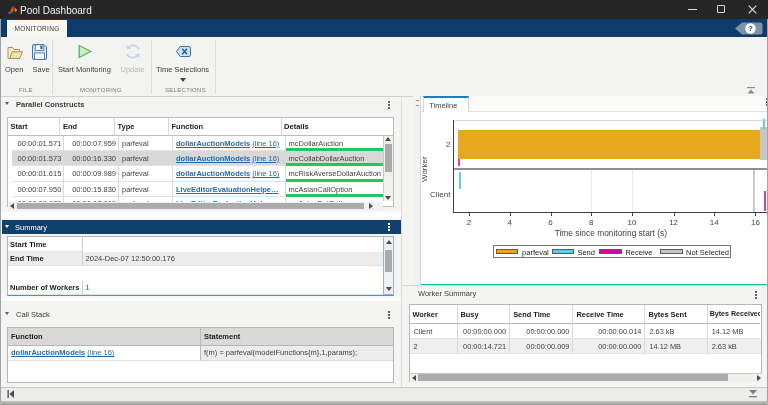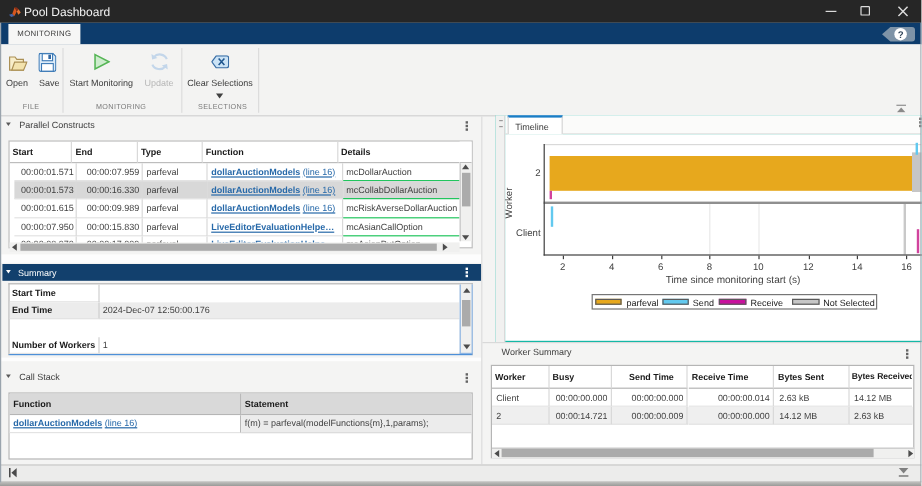--- a/index.html
+++ b/index.html
@@ -19,21 +19,21 @@
 .tri-l { width:0;height:0;border-top:3px solid transparent;border-bottom:3px solid transparent;border-right:4px solid #4c4c4c; }
 .tri-r { width:0;height:0;border-top:3px solid transparent;border-bottom:3px solid transparent;border-left:4px solid #4c4c4c; }
 .tri-u { width:0;height:0;border-left:3px solid transparent;border-right:3px solid transparent;border-bottom:4px solid #4c4c4c; }
 .tri-d { width:0;height:0;border-left:3px solid transparent;border-right:3px solid transparent;border-top:4px solid #4c4c4c; }
 .row { position:absolute; left:4px; width:374.5px; height:15.4px; }
 .row.sel .cell { background:#d8d8d8; }
 .row .c1 { left:0; top:0; width:52.4px; height:15.4px; border-right:1px solid #d9d9d9; border-bottom:1px solid #e3e3e3; text-align:right; padding:3px 2px 0 0; }
 .row .c2 { left:52.4px; top:0; width:54.6px; height:15.4px; border-right:1px solid #d9d9d9; border-bottom:1px solid #e3e3e3; text-align:right; padding:3px 2px 0 0; }
 .row .c3 { left:107px; top:0; width:54px; height:15.4px; border-right:1px solid #d9d9d9; border-bottom:1px solid #e3e3e3; padding:3px 0 0 3px; }
 .row .c4 { left:161px; top:0; width:112.6px; height:15.4px; border-right:1px solid #d9d9d9; border-bottom:1px solid #e3e3e3; padding:3px 0 0 3px; }
-.row .c5 { left:273.6px; top:0; width:101px; height:15.4px; border-bottom:1px solid #22c55e; padding:3px 10px 0 3px; }
+.row .c5 { left:273.6px; top:0; width:101px; height:15.4px; border-bottom:3px solid #22c55e; padding:3px 10px 0 3px; }
 .srow { position:absolute; left:0; width:374.5px; height:14.5px; }
 .srow .sl { left:0; top:0; width:74.6px; height:14.5px; border-right:1px solid #cfcfcf; border-bottom:1px solid #e3e3e3; font-weight:bold; color:#1a1a1a; padding:2.8px 0 0 2px; }
 .srow .sv { left:74.6px; top:0; width:300px; height:14.5px; border-bottom:1px solid #e3e3e3; padding:2.8px 0 0 3px; }
 .csrow { position:absolute; left:0; width:384.5px; }
 .csrow .f { left:0; top:0; width:193px; border-right:1px solid #b9b9b9; padding:2.8px 0 0 3px; background:#fff; }
 .csrow .s { left:193px; top:0; width:191.5px; padding:2.8px 0 0 3px; background:#ececec; color:#3f3f3f; }
 .xtick { top:117.3px; width:1px; height:3px; background:#3f3f3f; }
 .xlab { top:121.5px; width:20px; text-align:center; font-size:8px; color:#3f3f3f; }
 .lgt { top:151.5px; font-size:7.5px; color:#1a1a1a; }
 .wsh { position:absolute; top:0; height:19px; border-right:1px solid #d9d9d9; border-bottom:1px solid #b5b5b5; font-weight:bold; color:#1a1a1a; padding:4.5px 0 0 3px; overflow:hidden; white-space:nowrap; }
@@ -98,35 +98,35 @@
     </g>
     <path d="M1.2 1.0 L1.8 5.6 L6.2 4.4 Z" fill="#c3d6ea"></path>
     <path d="M14.8 14.0 L14.2 9.4 L9.8 10.6 Z" fill="#c3d6ea"></path>
   </svg>
   <div class="t75 abs" style="left:120.5px;top:28px;color:#b7b7b7;">Update</div>
 
   <svg class="abs" style="left:176px;top:9.5px" width="15" height="11" viewBox="0 0 15 11">
     <path d="M4.2 0.5 L12.8 0.5 Q14.5 0.5 14.5 2.2 L14.5 8.8 Q14.5 10.5 12.8 10.5 L4.2 10.5 L0.5 5.5 Z" fill="#cbe3f6" stroke="#3a6ea5"></path>
     <path d="M6.2 2.8 L11 8.2 M11 2.8 L6.2 8.2" stroke="#1f568f" stroke-width="1.3" fill="none"></path>
   </svg>
-  <div class="t75 abs" style="left:156px;top:28px;">Clear Selections</div>
+  <div class="t75 abs" style="left:156px;top:28px;">Time Selections</div>
   <div class="abs" style="left:179.5px;top:41px;width:0;height:0;border-left:3.5px solid transparent;border-right:3.5px solid transparent;border-top:4px solid #404040;"></div>
   <div class="abs" style="left:19px;top:50px;font-size:6px;letter-spacing:.3px;color:#7a7a7a;">FILE</div>
   <div class="abs" style="left:80px;top:50px;font-size:6px;letter-spacing:.3px;color:#7a7a7a;">MONITORING</div>
   <div class="abs" style="left:165px;top:50px;font-size:6px;letter-spacing:.3px;color:#7a7a7a;">SELECTIONS</div>
 
   <svg class="abs" style="left:746px;top:50px" width="10" height="7" viewBox="0 0 10 7">
     <rect x="1" y="0" width="8" height="1.2" fill="#8a8a8a"></rect>
     <path d="M1.5 6.5 L8.5 6.5 L5 2.5 Z" fill="#8a8a8a"></path>
   </svg>
 </div>
 
 <div class="abs" id="pc" style="left:0;top:97px;width:401px;height:122px;">
   <div class="hdr-arrow abs" style="left:5px;top:5px;"></div>
-  <div class="t75 abs" style="left:16px;top:3px;">Parallel Constructs</div>
+  <div class="t75 abs" style="left:16px;top:3px;font-weight:bold;">Parallel Constructs</div>
   <div class="kebab abs" style="left:388px;top:7px;"></div>
 
   <div class="abs" style="left:7px;top:19.5px;width:386.5px;height:90.5px;border:1px solid #bdbdbd;background:#fff;"></div>
   <div class="abs" id="pctab" style="left:8px;top:20.5px;width:374.5px;height:88.5px;overflow:hidden;font-size:7.5px;color:#3f3f3f;">
 
     <div class="cell" style="left:0;top:0;width:52.4px;height:18px;border-right:1px solid #d9d9d9;border-bottom:1px solid #bdbdbd;font-weight:bold;color:#1a1a1a;padding:4px 0 0 2.5px;">Start</div>
     <div class="cell" style="left:52.4px;top:0;width:54.6px;height:18px;border-right:1px solid #d9d9d9;border-bottom:1px solid #bdbdbd;font-weight:bold;color:#1a1a1a;padding:4px 0 0 2.5px;">End</div>
     <div class="cell" style="left:107px;top:0;width:54px;height:18px;border-right:1px solid #d9d9d9;border-bottom:1px solid #bdbdbd;font-weight:bold;color:#1a1a1a;padding:4px 0 0 2.5px;">Type</div>
     <div class="cell" style="left:161px;top:0;width:112.6px;height:18px;border-right:1px solid #d9d9d9;border-bottom:1px solid #bdbdbd;font-weight:bold;color:#1a1a1a;padding:4px 0 0 2.5px;">Function</div>
     <div class="cell" style="left:273.6px;top:0;width:101px;height:18px;border-bottom:1px solid #bdbdbd;font-weight:bold;color:#1a1a1a;padding:4px 0 0 2.5px;">Details</div>
@@ -290,21 +290,21 @@
   <div class="abs lgt" style="left:273.1px;">Not Selected</div>
 </div>
 
 <div class="abs" id="ws" style="left:401.5px;top:284.5px;width:366.5px;height:102.5px;border-top:1px solid #d9d9d9;">
   <div class="t75 abs" style="left:16.5px;top:3.5px;">Worker Summary</div>
   <div class="kebab abs" style="left:353px;top:8px;"></div>
   <div class="abs" style="left:7px;top:18.5px;width:353px;height:78px;border:1px solid #b5b5b5;background:#fff;"></div>
   <div class="abs" id="wstab" style="left:8px;top:19.5px;width:351px;height:76px;overflow:hidden;font-size:7.4px;color:#3f3f3f;">
     <div class="wsh" style="left:0;width:48px;">Worker</div>
     <div class="wsh" style="left:48px;width:52.7px;">Busy</div>
-    <div class="wsh" style="left:100.7px;width:63.3px;text-align:center;">Send Time</div>
+    <div class="wsh" style="left:100.7px;width:63.3px;">Send Time</div>
     <div class="wsh" style="left:164px;width:71.9px;">Receive Time</div>
     <div class="wsh" style="left:235.9px;width:62.3px;">Bytes Sent</div>
     <div class="wsh" style="left:298.2px;width:52.8px;border-right:0;font-size:7.1px;padding-left:2px;">Bytes Received</div>
     <div class="wsr" style="top:19px;">
       <div class="cell wa" style="left:0;width:48px;">Client</div>
       <div class="cell wb" style="left:48px;width:52.7px;">00:00:00.000</div>
       <div class="cell wb" style="left:100.7px;width:63.3px;">00:00:00.000</div>
       <div class="cell wb" style="left:164px;width:71.9px;">00:00:00.014</div>
       <div class="cell wa" style="left:235.9px;width:62.3px;">2.63 kB</div>
       <div class="cell wa" style="left:298.2px;width:52.8px;border-right:0;">14.12 MB</div>

